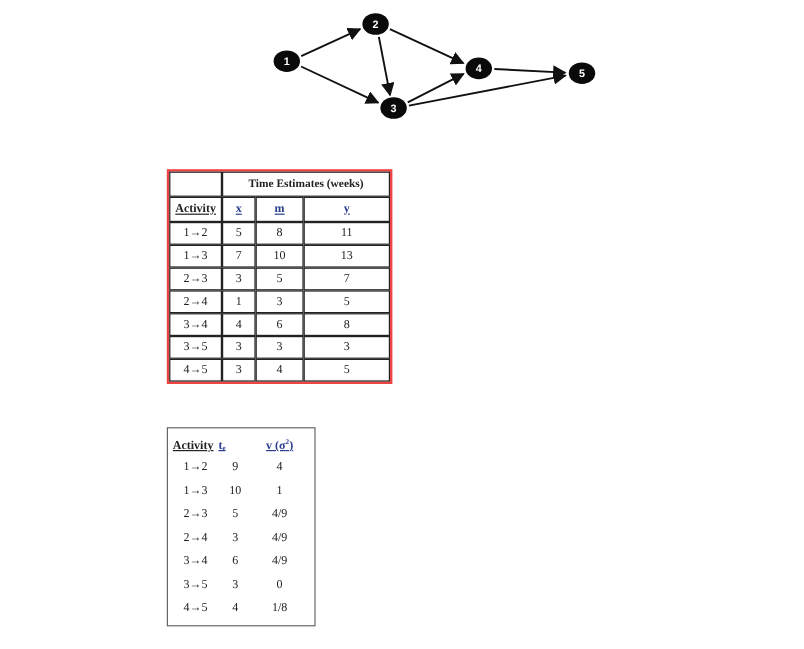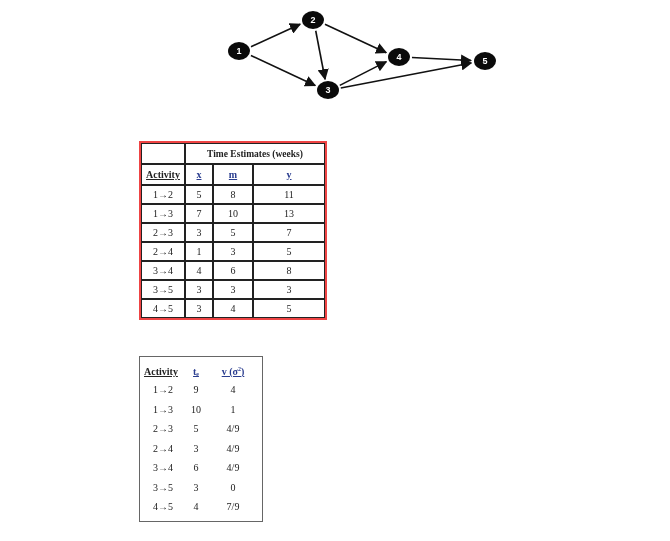--- a/index.html
+++ b/index.html
@@ -127,21 +127,21 @@
         <td class="cy">5</td>
       </tr>
     </tbody>
 </table>
 
 <div id="t2box">
   <table id="t2">
     <thead>
       <tr>
         <th>Activity</th>
-        <th class="link" style="text-align:center">tₑ</th>
+        <th class="link" style="">tₑ</th>
         <th class="link" style="text-align:center"><span>v (σ</span><sup>2</sup>)</th>
       </tr>
     </thead>
     <tbody id="t2body">
         <tr>
           <td class="a">1→2</td>
           <td class="te">9</td>
           <td class="v">4</td>
         </tr>
         <tr>
@@ -165,17 +165,17 @@
           <td class="v">4/9</td>
         </tr>
         <tr>
           <td class="a">3→5</td>
           <td class="te">3</td>
           <td class="v">0</td>
         </tr>
         <tr>
           <td class="a">4→5</td>
           <td class="te">4</td>
-          <td class="v">7/9</td>
+          <td class="v">1/8</td>
         </tr>
       </tbody>
   </table>
 </div>
 
 </body></html>

